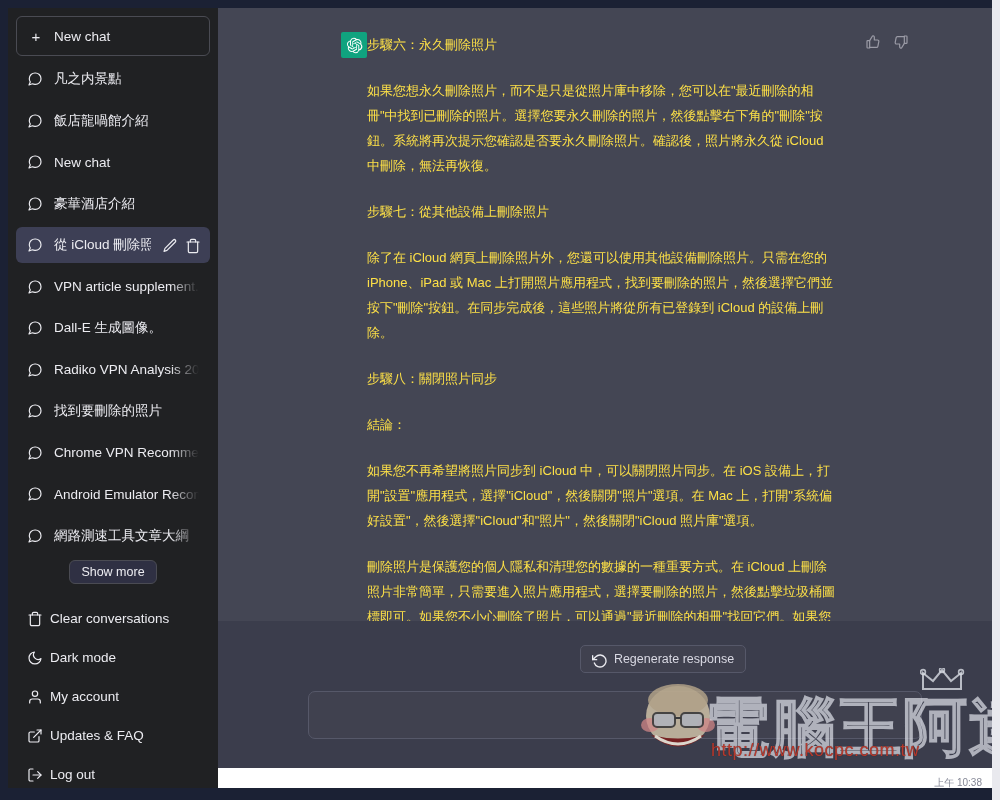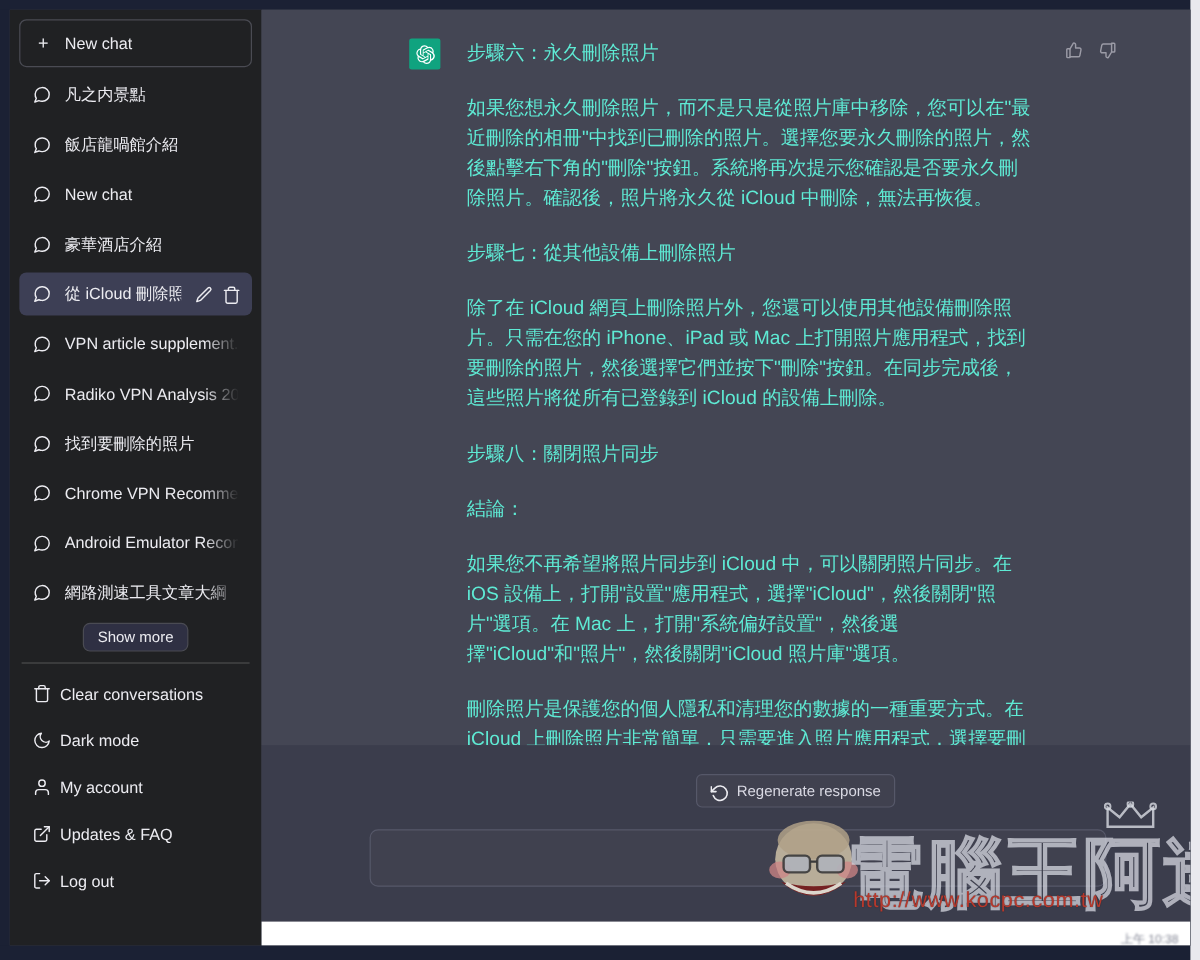--- a/index.html
+++ b/index.html
@@ -110,24 +110,23 @@
     padding:24px 0 0 0;
   }
   .avatar {
     width:26px; height:26px; flex:0 0 auto;
     background:#10a37f;
     border-radius:2px;
     margin-left:123px;
     display:flex; align-items:center; justify-content:center;
   }
   .msg-body {
-    margin-left:22px;
     width:470px;
-    color:#5eead4;
-    font-size:16px;
+    color:#fde047;
+    font-size:13px;
     line-height:25px;
   }
   .msg-body p { margin:0 0 21px 0; }
   .msg-body p:last-child { margin-bottom:0; }
   .msg-actions {
     margin-left:28px; display:flex; gap:12px; align-items:flex-start;
     padding-top:2px; color:#9b9ba6;
   }
   .msg-actions .icn { color:#9b9ba6; }
 
@@ -275,20 +274,28 @@
               </span>
             </span>
           </div>
           <div class="convo">
             <span class="icn">
               <svg viewBox="0 0 24 24" fill="none" stroke="currentColor" stroke-width="1.8" stroke-linecap="round" stroke-linejoin="round">
                 <path d="M21 11.5a8.4 8.4 0 0 1-9 8.5 9.5 9.5 0 0 1-3.9-.8L3 21l1.9-4.6A8.4 8.4 0 0 1 3.5 11 8.4 8.4 0 0 1 12 3a8.4 8.4 0 0 1 9 8.5Z"></path>
               </svg>
             </span>
             <span class="title">VPN article supplement.</span>
+          </div>
+          <div class="convo">
+            <span class="icn">
+              <svg viewBox="0 0 24 24" fill="none" stroke="currentColor" stroke-width="1.8" stroke-linecap="round" stroke-linejoin="round">
+                <path d="M21 11.5a8.4 8.4 0 0 1-9 8.5 9.5 9.5 0 0 1-3.9-.8L3 21l1.9-4.6A8.4 8.4 0 0 1 3.5 11 8.4 8.4 0 0 1 12 3a8.4 8.4 0 0 1 9 8.5Z"></path>
+              </svg>
+            </span>
+            <span class="title">Dall-E 生成圖像。</span>
           </div>
           <div class="convo">
             <span class="icn">
               <svg viewBox="0 0 24 24" fill="none" stroke="currentColor" stroke-width="1.8" stroke-linecap="round" stroke-linejoin="round">
                 <path d="M21 11.5a8.4 8.4 0 0 1-9 8.5 9.5 9.5 0 0 1-3.9-.8L3 21l1.9-4.6A8.4 8.4 0 0 1 3.5 11 8.4 8.4 0 0 1 12 3a8.4 8.4 0 0 1 9 8.5Z"></path>
               </svg>
             </span>
             <span class="title">Radiko VPN Analysis 2023</span>
           </div>
           <div class="convo">

